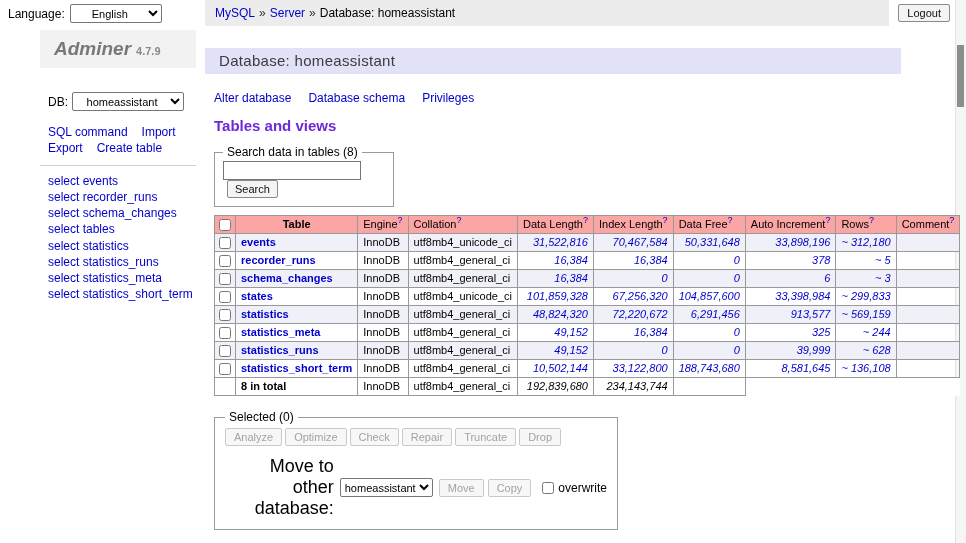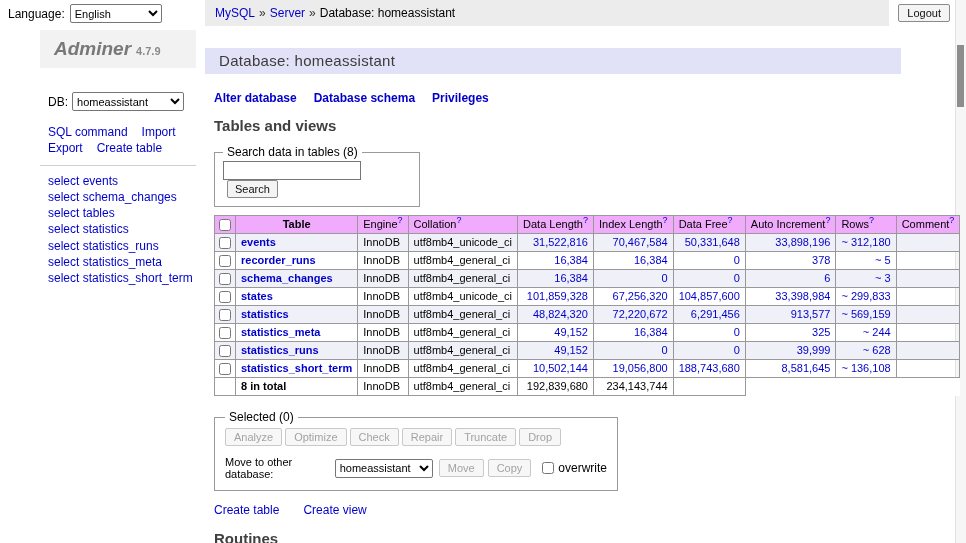--- a/index.html
+++ b/index.html
@@ -10,21 +10,21 @@
   }
   a { color:#0000cc; text-decoration:none; }
   button {
     font-family:"Liberation Sans", sans-serif; font-size:11px;
     background:#f4f4f4; border:1px solid #8a8a8a; border-radius:2px;
     padding:2px 8px; color:#111;text-align:center;
   }
   button:disabled { color:#a3a3a3; border-color:#c9c9c9; background:#f7f7f7; }
   select {
     font-family:"Liberation Sans", sans-serif; font-size:11px; height:19px;
-    border:1px solid #767676; background:#fff; border-radius:2px;
+    border:1px solid #767676; background:#fff; border-radius:2px;text-align:center;
   }
   input[type=text] {
     font-family:"Liberation Sans", sans-serif; font-size:11px; height:19px;
     border:1px solid #767676; padding:1px 3px;
   }
   input[type=checkbox] { width:12px; height:12px; margin:1px; vertical-align:middle; }
 
   
   #topbar { position:absolute; left:0; top:0; width:966px; height:26px; background:#fff; }
   .lang-wrap { position:absolute; left:8px; top:4px; }
@@ -60,49 +60,49 @@
   #sidebar hr { border:0; border-top:1px solid #cfcfcf; margin:9px 0 7px 0; }
   .table-list { margin:2px 0 0 8px; font-size:12px; line-height:1.34; }
   .table-list a { display:block; }
 
   
   #main { position:absolute; left:205px; top:26px; width:696px; }
   #page-title {
     margin-top:22px; height:26px; line-height:26px; background:#e1e1f7;
     padding-left:14px; font-size:15px; color:#3c3c3c; letter-spacing:0.3px;
   }
-  .db-actions { margin:17px 0 0 9px;font-weight:bold; }
+  .db-actions { margin:17px 0 0 9px; }
   .db-actions a { margin-right:17px; }
-  h3 { font-size:15px; font-weight:bold; color:#404040; margin:12px 0 0 9px; line-height:18px; }
+  h3 { font-size:15px; font-weight:bold; color:#6d28d9; margin:12px 0 0 9px; line-height:18px; }
 
   fieldset { border:1px solid #9a9a9a; margin:0; }
   legend { font-size:12px; padding:0 4px; }
-  #search-fieldset { margin:10px 0 0 9px; width:206px; padding:2px 8px 8px 8px; }
+  #search-fieldset { margin:10px 0 0 9px; width:180px; padding:2px 8px 8px 8px; }
   #search-input { width:138px; }
   #search-btn { margin-left:4px; padding:2px 7px; }
 
   table.tables { border-collapse:collapse; margin:8px 0 0 9px; font-size:11px; white-space:nowrap; }
   .tables th, .tables td { border:1px solid #999; padding:2px 5px; line-height:13px; }
-  .tables thead th { background:#f0abfc; font-weight:normal; text-align:left; }
+  .tables thead th { background:#fca5a5; font-weight:normal; text-align:left; }
   .tables thead th.name-h { font-weight:bold; text-align:center; }
   .tables thead th.chk, .tables td.chk { text-align:center; padding:1px 3px; }
   .tables sup.help { font-size:9px; color:#0000cc; vertical-align:super; line-height:0; }
   .tables tbody tr:nth-child(odd) { background:#f0f0f8; }
   .tables td.name { font-weight:bold; }
-  .tables td.num { text-align:right; }
+  .tables td.num { text-align:right;font-style:italic; }
   .tables td.num a { display:block; }
   .tables tfoot td, .tables tfoot th { background:#fff; }
   .tables tfoot th { text-align:left; font-weight:bold; }
   .tables tfoot td.num { text-align:right; color:#000; }
   .tables tfoot .nb { border:none; }
 
   #selected-fieldset { margin:14px 0 0 9px; width:404px; padding:4px 10px 10px 10px; }
   .sel-buttons button { margin-right:3px; }
   .move-row { margin-top:10px; display:flex; align-items:center; }
-  .move-row .move-label { font-size:11px; margin-right:6px; }
+  .move-row .move-label { font-size:18px; margin-right:6px;text-align:right; }
   #move-select { width:112px; margin-right:6px; }
   .move-row button { margin-right:4px; }
   .overwrite-wrap { margin-left:6px; font-size:12px; display:flex; align-items:center; }
   .overwrite-wrap label { margin-left:3px; }
 
   .create-links { margin:12px 0 0 9px; }
   .create-links a { margin-right:24px; }
   #routines-h { margin-top:13px; }
 </style>
 </head>
@@ -135,20 +135,21 @@
     <div>
       <a href="#">SQL command</a><a href="#">Import</a>
     </div>
     <div>
       <a href="#">Export</a><a href="#">Create table</a>
     </div>
   </div>
   <hr>
   <div class="table-list">
     <a href="#">select events</a>
+    <a href="#">select recorder_runs</a>
     <a href="#">select schema_changes</a>
     <a href="#">select tables</a>
     <a href="#">select statistics</a>
     <a href="#">select statistics_runs</a>
     <a href="#">select statistics_meta</a>
     <a href="#">select statistics_short_term</a>
   </div>
 </div>
 
 <div id="main">
@@ -338,21 +339,21 @@
       </tr>
       <tr>
         <td class="chk"><input type="checkbox" style=""></td>
         <td class="name"><a href="#">statistics_short_term</a></td>
         <td>InnoDB</td>
         <td>utf8mb4_general_ci</td>
         <td class="num">
             <a href="#">10,502,144</a>
           </td>
         <td class="num">
-            <a href="#">19,056,800</a>
+            <a href="#">33,122,800</a>
           </td>
         <td class="num">
             <a href="#">188,743,680</a>
           </td>
         <td class="num">
             <a href="#">8,581,645</a>
           </td>
         <td class="num">
             <a href="#">~ 136,108</a>
           </td>

